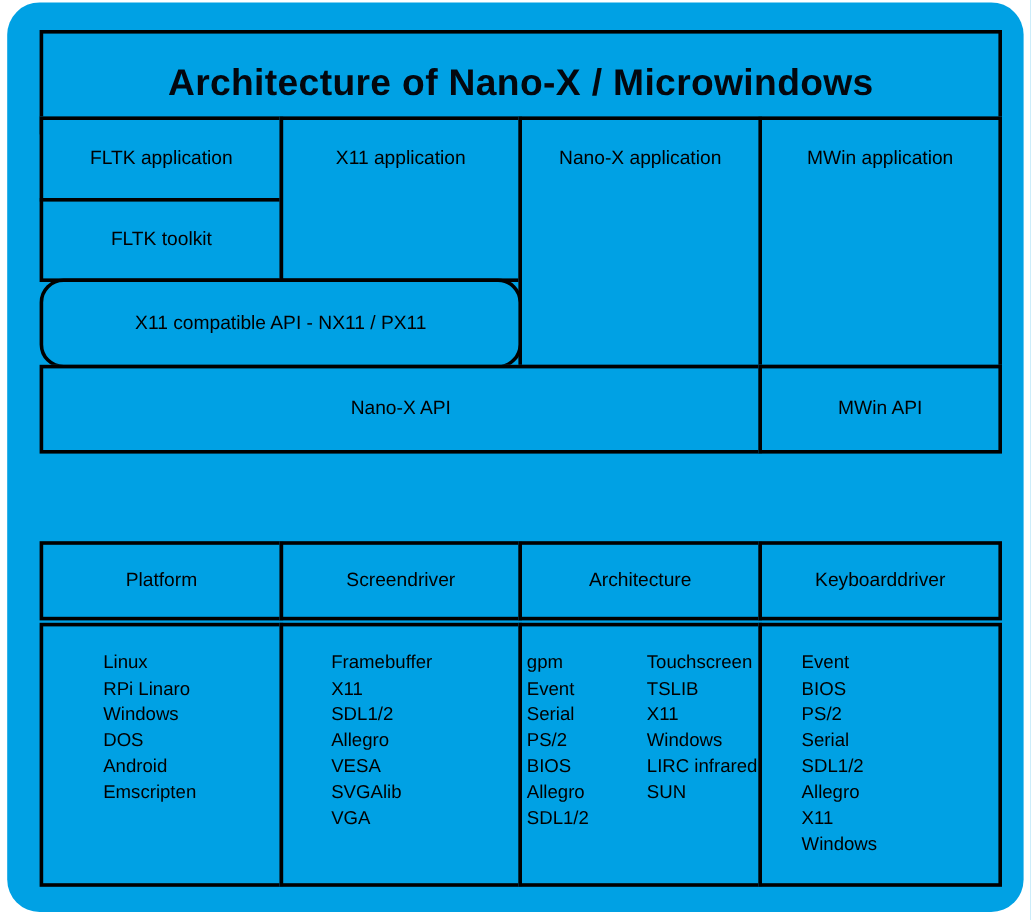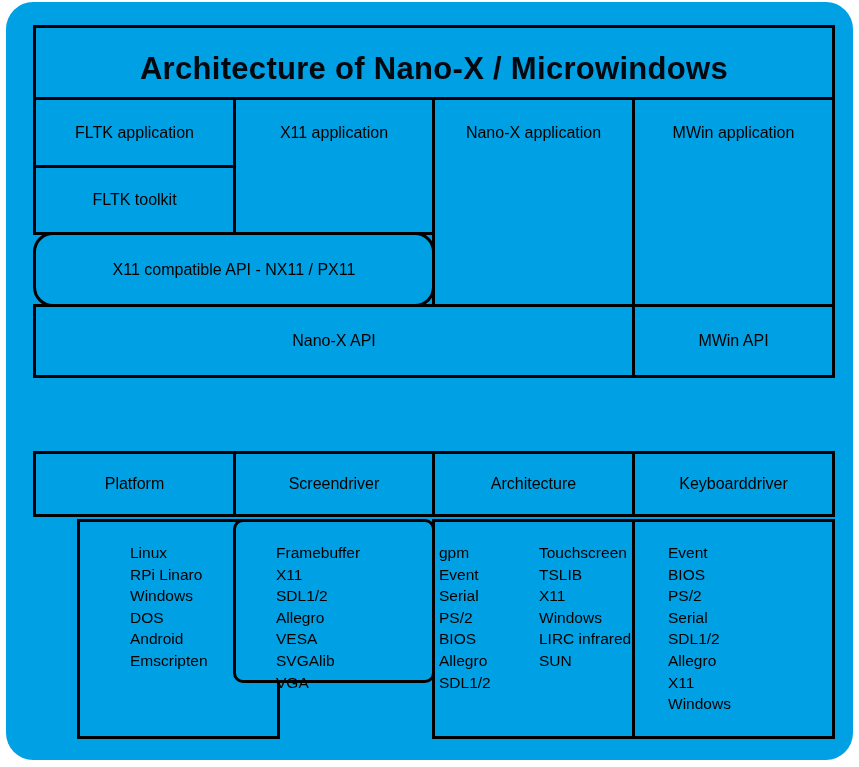--- a/index.html
+++ b/index.html
@@ -55,22 +55,22 @@
   .b-nanox-app    {left:426px;top:95px;  width:203px; height:210px;}
   .b-mwin-app     {left:626px;top:95px;  width:203px; height:210px;}
   .b-x11-compat   {left:27px; top:230px; width:402px; height:75px;border-radius:20px;}
   .b-nanox-api    {left:27px; top:302px; width:602px; height:74px;}
   .b-mwin-api     {left:626px;top:302px; width:203px; height:74px;}
   .b-engine       {left:27px; top:377px; width:802px; height:70px;}
   .b-platform-hdr {left:27px; top:449px; width:203px; height:66px;}
   .b-screen-hdr   {left:227px;top:449px; width:202px; height:66px;}
   .b-mouse-hdr    {left:426px;top:449px; width:203px; height:66px;}
   .b-kbd-hdr      {left:626px;top:449px; width:203px; height:66px;}
-  .b-platform-list{left:27px; top:517px; width:203px; height:220px; padding-left:50px;margin-left:44px;}
-  .b-screen-list  {left:227px;top:517px; width:202px; height:164px; padding-left:40px;border-radius:10px;}
+  .b-platform-list{left:27px; top:517px; width:203px; height:220px; padding-left:50px;}
+  .b-screen-list  {left:227px;top:517px; width:202px; height:220px; padding-left:40px;}
   .b-mouse-list   {left:426px;top:517px; width:203px; height:220px; padding-left:4px;}
   .b-kbd-list     {left:626px;top:517px; width:203px; height:220px; padding-left:33px;}
 </style>
 </head>
 <body>
 
 <div class="panel">
 
   <div class="box b-title title-box">Architecture of Nano-X / Microwindows</div>
 

